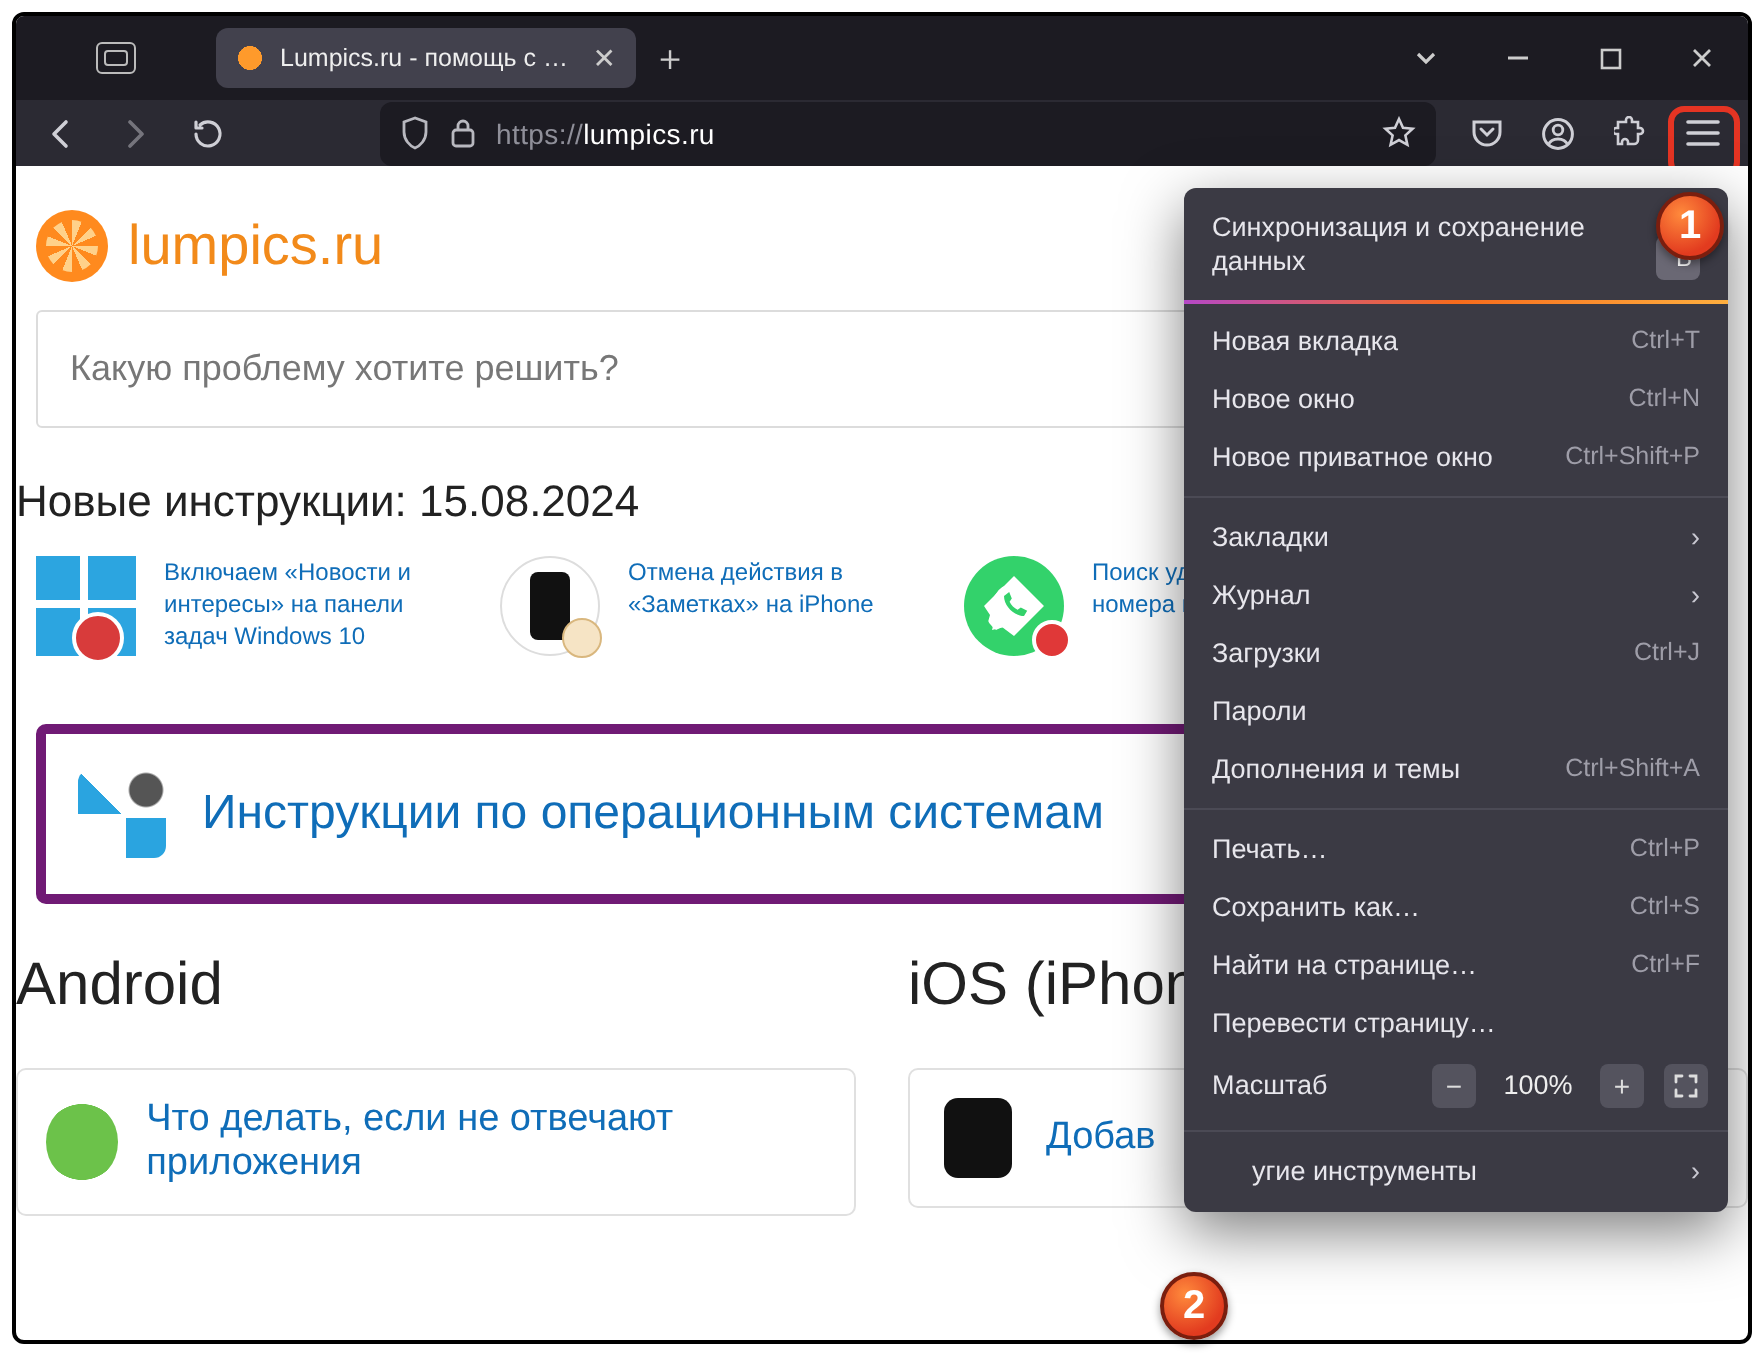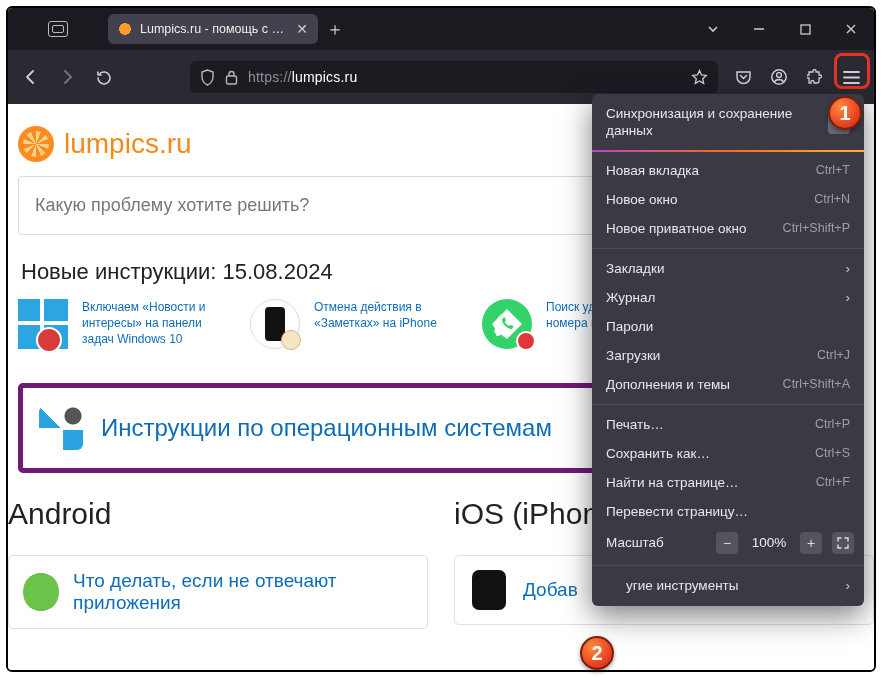--- a/index.html
+++ b/index.html
@@ -16,38 +16,38 @@
   .tab-fav { width: 14px; height: 14px; border-radius: 50%; background: radial-gradient(circle at 50% 50%, #ff9a2b 0 60%, transparent 61%); flex: none; }
   .tab-title { flex: 1; white-space: nowrap; overflow: hidden; text-overflow: ellipsis; color: #eee; }
   .tab-close { font-size: 14px; color: #ccc; }
   .newtab { width: 34px; display:flex; align-items:center; justify-content:center; color:#ccc; font-size:18px; }
   .titlebar-spacer { flex:1; }
   .titlebar-right { display:flex; }
   .winbtn { width: 46px; display:flex; align-items:center; justify-content:center; color:#ccc; font-size:12px; }
   .winbtn svg { stroke:#ccc; }
 
   
-  .toolbar { height: 54px; background: #2b2a33; display: flex; align-items:center; padding: 0 6px; gap:2px; position: relative; }
+  .toolbar { height: 33px; background: #2b2a33; display: flex; align-items:center; padding: 0 6px; gap:2px; position: relative; }
   .tbtn { width: 34px; height: 34px; display:flex; align-items:center; justify-content:center; color:#b8b8bf; border-radius:4px; }
   .tbtn.disabled{ opacity:.45; }
   .urlbar { flex:1; margin: 0 6px; height: 32px; background:#1c1b22; border-radius:6px; display:flex; align-items:center; padding:0 10px; color:#ccc; font-size:14px; gap:10px; }
   .urltext { flex:1; color:#bfbfc6; letter-spacing:.2px; }
   .urltext .host { color:#fff; }
   .urltext .proto { color:#8f8f99; }
   .hamburger { width:34px; height:34px; display:flex; align-items:center; justify-content:center; border-radius:4px; }
   .hamburger-hl { position:absolute; right:4px; top:3px; width:36px; height:36px; border:3px solid #e53423; border-radius:8px; pointer-events:none; }
 
   
   .page { position: relative; background:#fff; height: calc(100% - 84px); overflow:hidden; }
   .logo-row { display:flex; align-items:center; gap:10px; padding: 22px 10px 14px; }
   .orange-slice { width:36px; height:36px; border-radius:50%; background: radial-gradient(circle, #ffb44a 0 35%, #ff8a1e 36% 100%); position:relative; }
   .orange-slice::before { content:""; position:absolute; inset:5px; border-radius:50%; background: repeating-conic-gradient(#ffd18a 0 22deg, #ff8a1e 22deg 45deg); }
   .logo-text { color:#f28a1a; font-size:28px; font-family:"Trebuchet MS", sans-serif; }
   .searchbox { margin: 0 10px 24px; border:1px solid #dcdcdc; border-radius:3px; padding: 18px 16px; font-size:18px; color:#777; }
-  .sec-title { font-size:22px; color:#222; padding: 0 0 14px 13px; }
+  .sec-title { font-size:22px; color:#222; padding: 0 0 14px 0; }
   .cards { display:flex; gap: 32px; padding: 0 10px 24px; }
   .card { display:flex; gap:14px; width: 200px; }
   .card-ic { width:50px; height:50px; flex:none; position:relative; }
   .card-txt { font-size:12px; line-height:1.35; }
   .card-txt a { color:#0f6db8; text-decoration:none; }
   
   
   .ic-win { background:#0b5fc0; position:relative; }
   .ic-win::before { content:""; position:absolute; left:4px; top:4px; right:4px; bottom:4px; background: linear-gradient(#fff,#fff); clip-path: polygon(0 10%,48% 4%,48% 48%,0 48%,0 52%,48% 52%,48% 96%,0 90%,0 48%,52% 48%,52% 4%,100% 0,100% 48%,52% 48%,52% 52%,100% 52%,100% 100%,52% 96%,52% 52%); opacity:.0; }
   .ic-win { background:
@@ -79,21 +79,21 @@
   .col{ flex:1; }
   .col h3{ font-size:30px; font-weight:400; color:#222; margin-bottom:24px; }
   .mini{ display:flex; gap:14px; border:1px solid #e0e0e0; border-radius:5px; padding:14px; align-items:center;}
   .mini .mic{ width:40px;height:40px; }
   .and-ic{ border-radius:50%; background: radial-gradient(circle,#6cc24a 0 70%, transparent 71%); }
   .ios-ic{ width:34px;height:40px;border-radius:7px;background:#111;margin:0 auto; }
   .mini a{ color:#0f6db8; font-size:19px; text-decoration:none; }
 
   
   .appmenu { position:absolute; right:10px; top:86px; width:272px; background:#3b3a44; color:#e7e6ec; border-radius:6px; box-shadow:0 10px 30px rgba(0,0,0,.5); font-size:13.5px; padding-bottom:6px; z-index:50; }
-  .menu-sync { padding:12px 14px 10px; display:flex; align-items:center; gap:10px; }
+  .menu-sync { padding:12px 14px 10px; display:flex; align-items:flex-end; gap:10px; }
   .menu-sync .sync-txt{ flex:1; line-height:1.25; }
   .sync-btn{ background:#6a6874; color:#fff; font-size:12px; padding:4px 10px; border-radius:4px; white-space:nowrap; overflow:hidden; width:22px; }
   .accentbar{ height:2px; background:linear-gradient(90deg,#b548c6,#f76b1c,#ffaf3f); margin:0 0 4px; }
   .mi{ display:flex; align-items:center; padding:7px 14px; gap:10px; cursor:default; }
   .mi .lbl{ flex:1; white-space:nowrap; }
   .mi .sc{ color:#9e9da8; font-size:12.5px; }
   .mi .chev{ color:#c9c8d2; }
   .sep{ height:1px; background:#4b4a55; margin:5px 0; }
   .zoomrow{ display:flex; align-items:center; padding:6px 10px 6px 14px; gap:10px; }
   .zoomrow .lbl{ flex:1; }
@@ -289,25 +289,25 @@
     <div class="sep"></div>
     <div class="mi">
         <span class="lbl">Закладки</span>
         <span class="chev">›</span>
       </div>
     <div class="mi">
         <span class="lbl">Журнал</span>
         <span class="chev">›</span>
       </div>
     <div class="mi">
-        <span class="lbl">Пароли</span>
-      </div>
-    <div class="mi">
         <span class="lbl">Загрузки</span>
         <span class="sc">Ctrl+J</span>
+      </div>
+    <div class="mi">
+        <span class="lbl">Пароли</span>
       </div>
     <div class="mi">
         <span class="lbl">Дополнения и темы</span>
         <span class="sc">Ctrl+Shift+A</span>
       </div>
     <div class="sep"></div>
     <div class="mi">
         <span class="lbl">Печать…</span>
         <span class="sc">Ctrl+P</span>
       </div>

